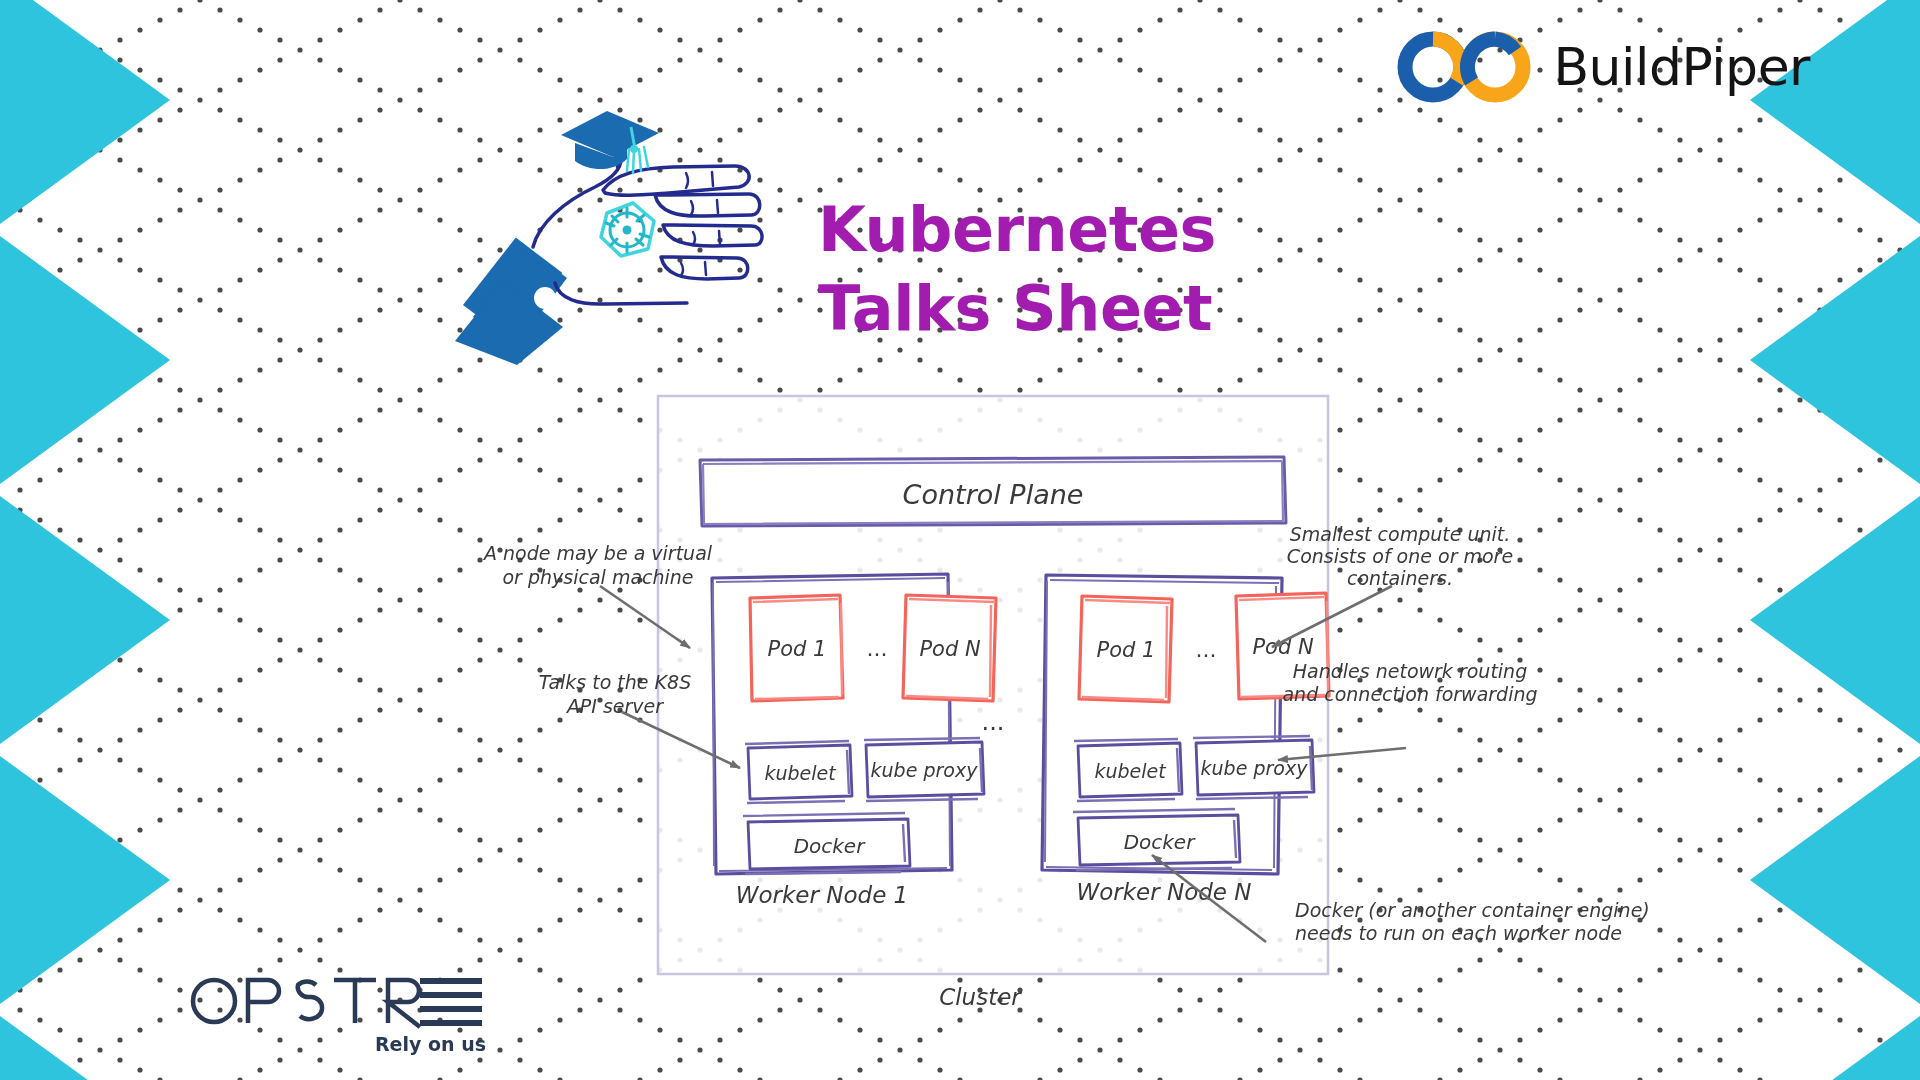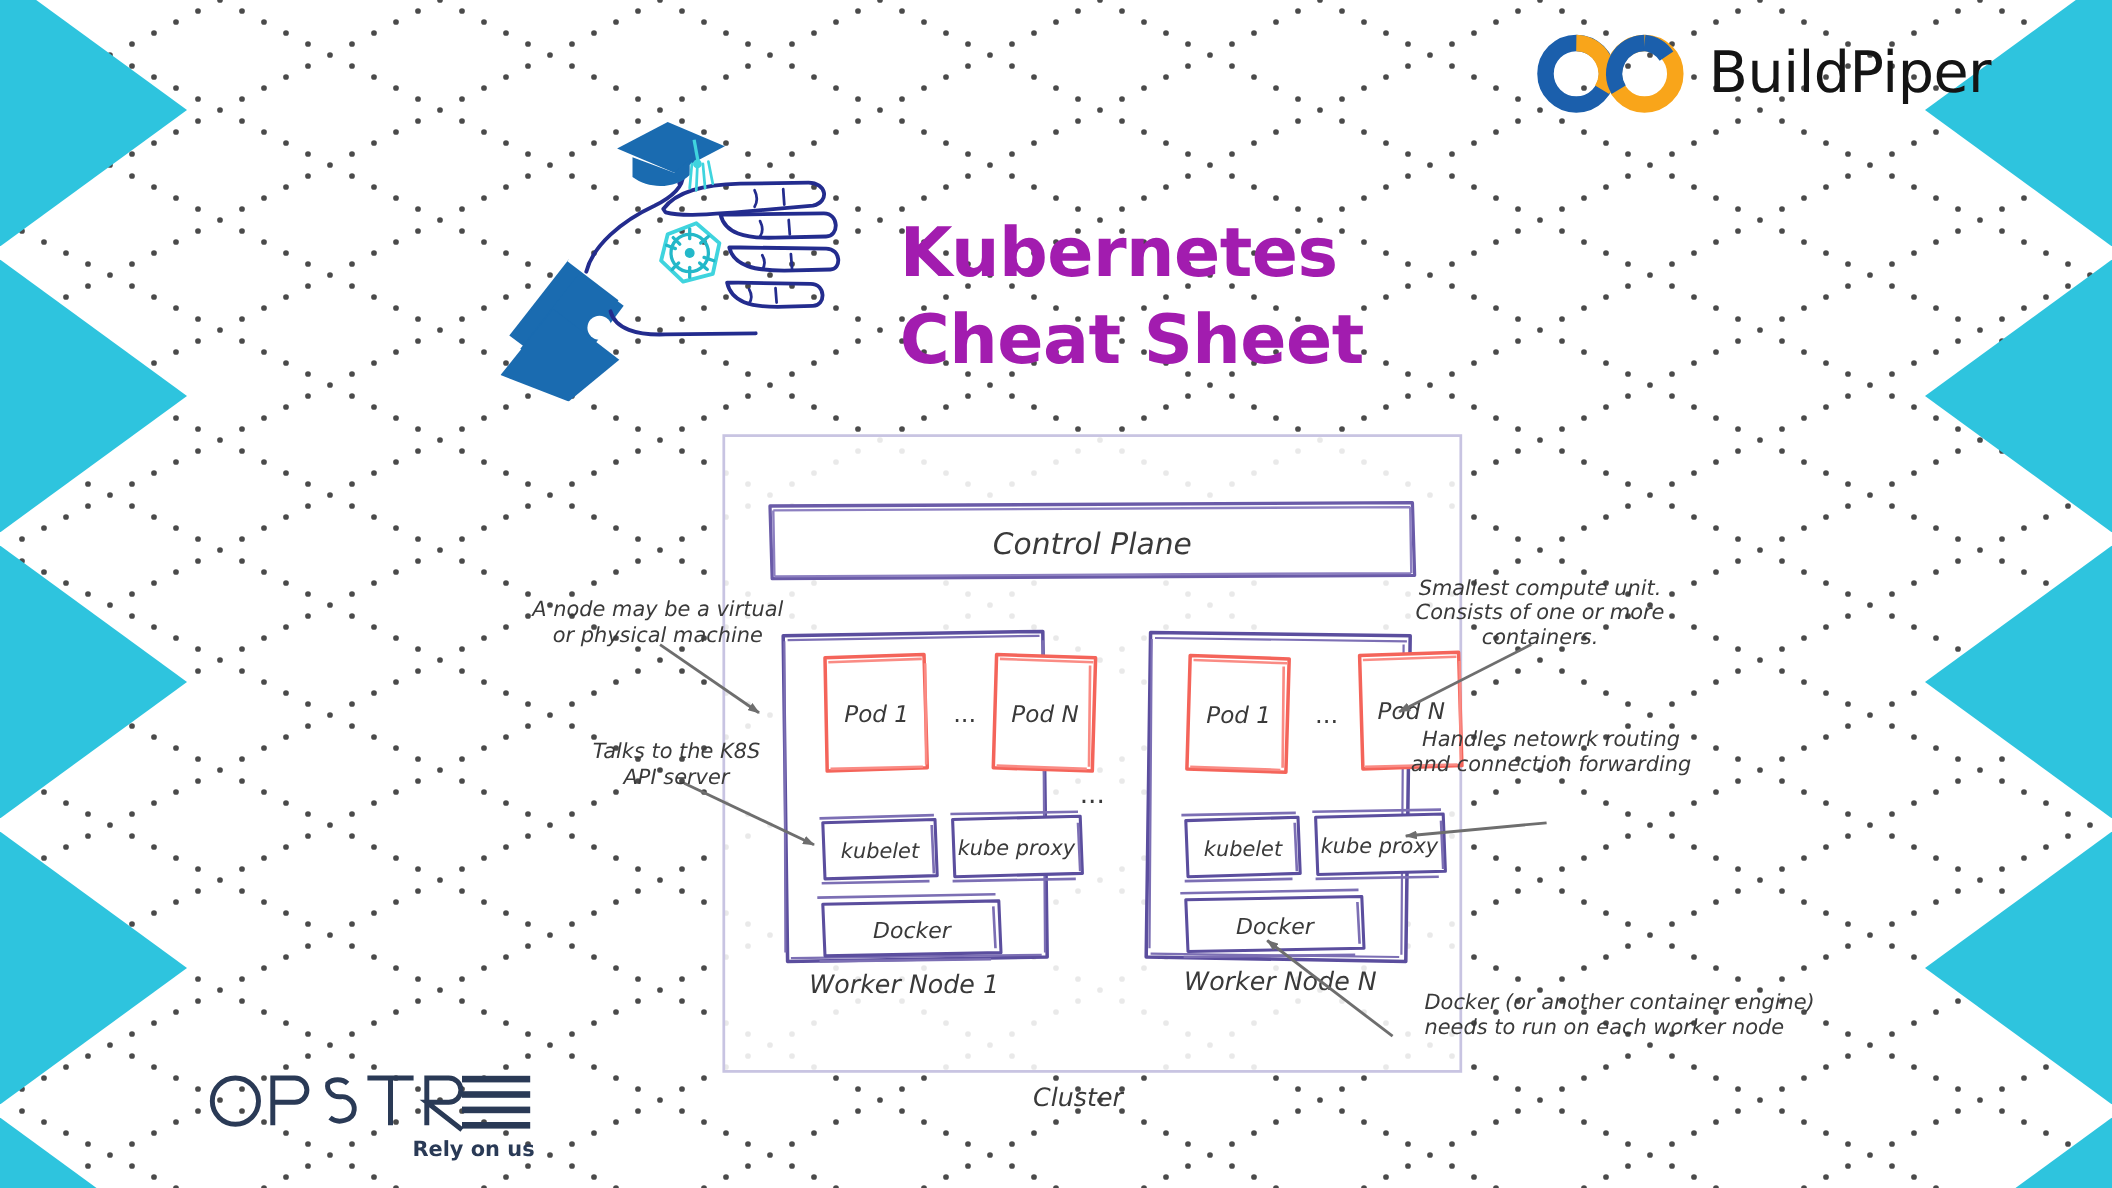--- a/index.html
+++ b/index.html
@@ -240,21 +240,21 @@
           <path d="M 179 55 L 178 78"></path>
         <path d="M 184 54 L 186 76"></path>
           <path d="M 189 52 L 193 72"></path>
       </g>
       <circle cx="179" cy="54" r="4" fill="#3FD4DE"></circle>
     </g>
   </svg>
 
   <div id="title-block">
     <div class="title-line">Kubernetes</div>
-    <div class="title-line">Cheat Sheet</div>
+    <div class="title-line">Talks Sheet</div>
   </div>
 
   <svg id="diagram" width="1920" height="1080" viewBox="0 0 1920 1080">
 
     <rect x="658" y="396" width="670" height="578" fill="#ffffff" fill-opacity="0.88" stroke="#C8C4E2" stroke-width="2.5"></rect>
 
     <g>
       <path d="M 700 460 L 1284 457 L 1286 523 L 702 526 Z" fill="#ffffff" stroke="#6A5BA8" stroke-width="3" stroke-linejoin="round"></path>
       <path d="M 703 464 L 1282 461 M 1282 461 L 1283 521 M 1283 521 L 704 524 M 704 524 L 703 464" fill="none" stroke="#8C7FC0" stroke-width="2.2"></path>
       <text x="993" y="504" text-anchor="middle" class="hand-text" font-size="27" fill="#3A3A3A" font-style="italic">Control Plane</text>

